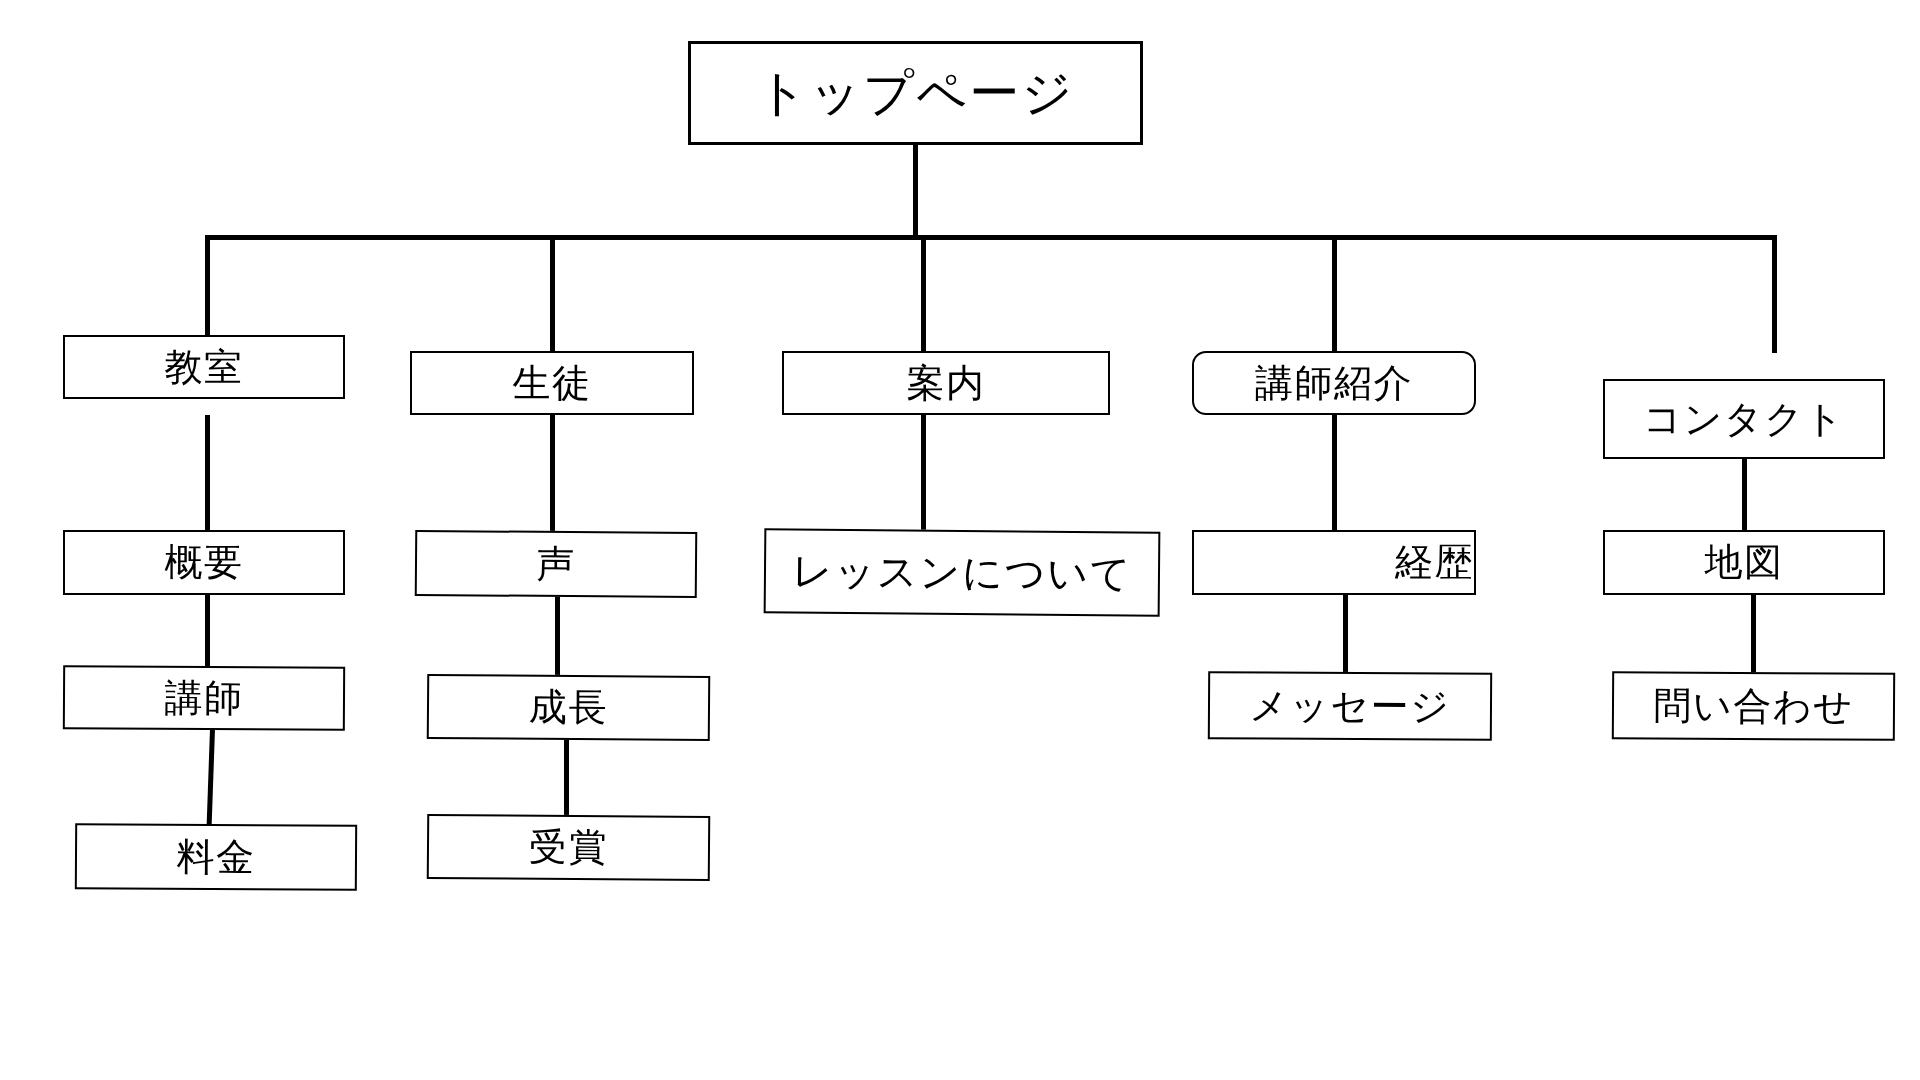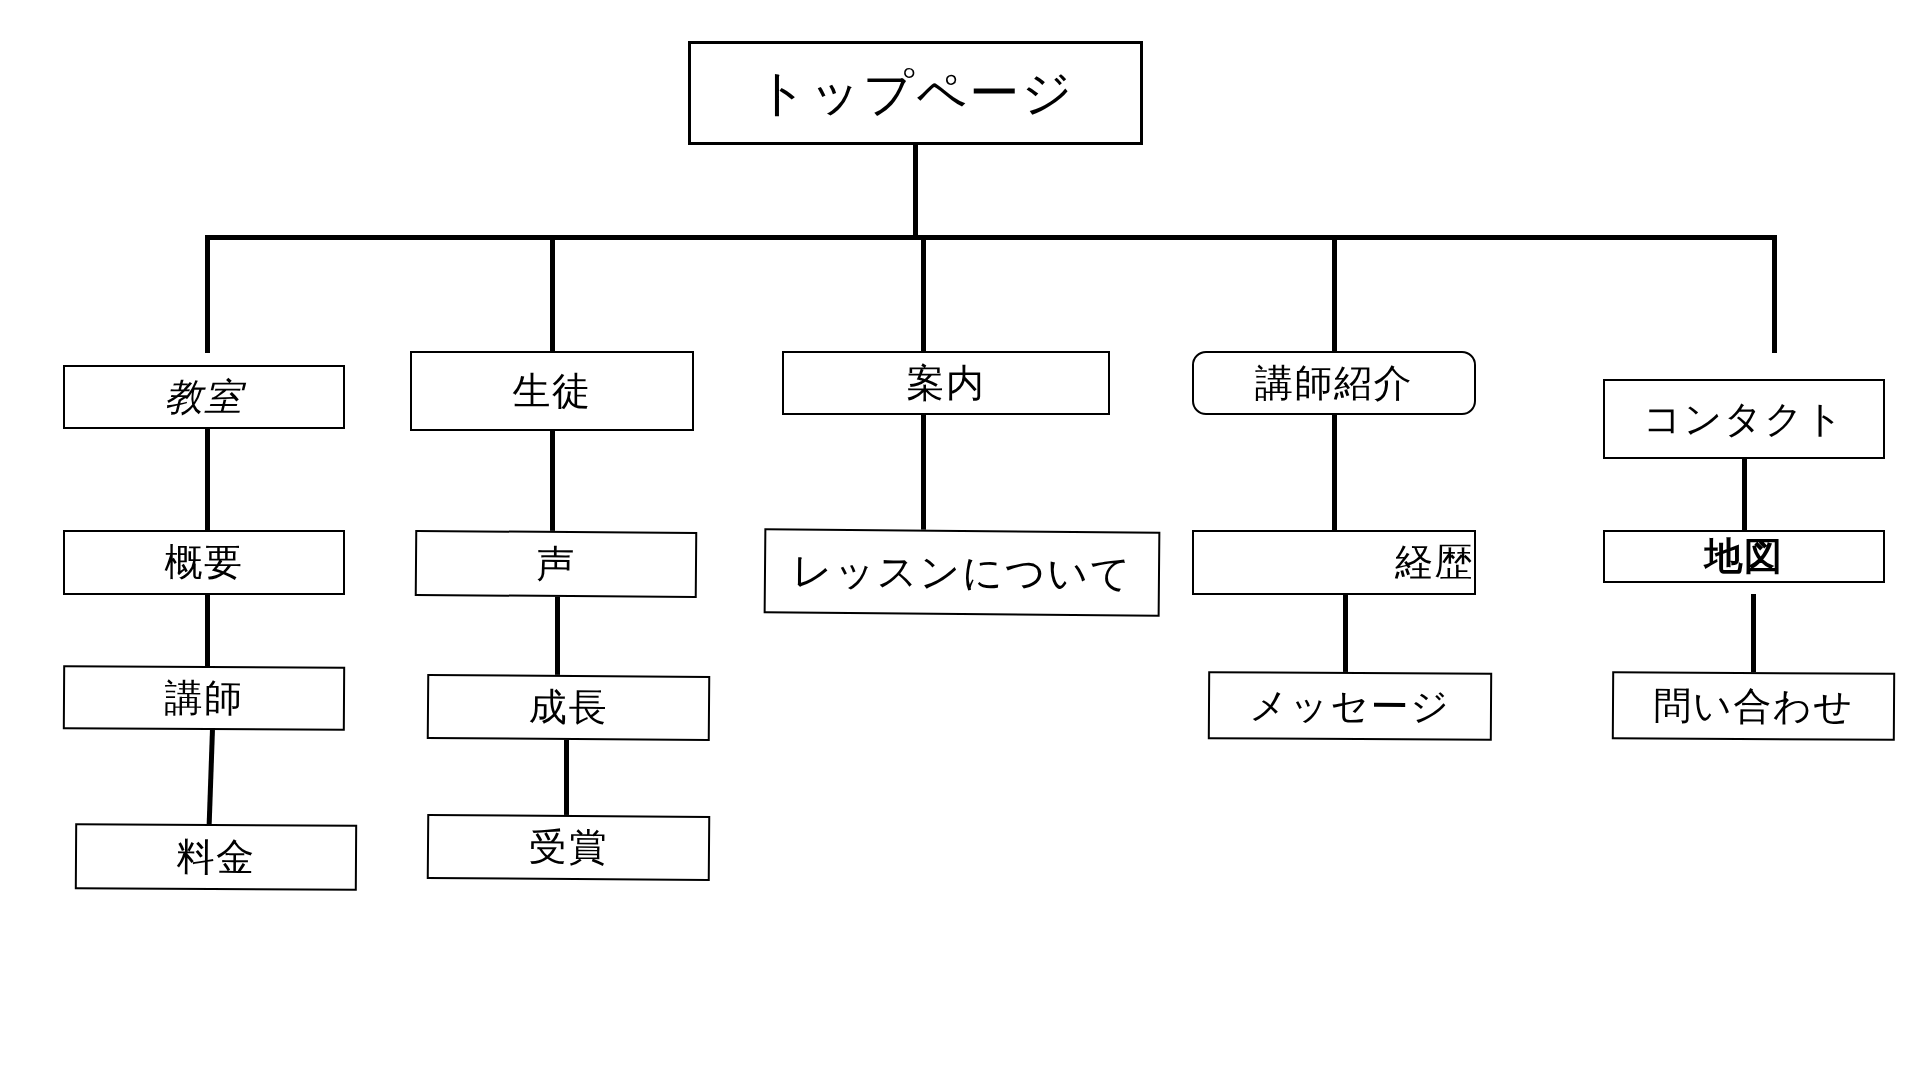--- a/index.html
+++ b/index.html
@@ -67,40 +67,40 @@
   <div class="conn v" style="left:913px; top:145px; height:94px;"></div>
 
   <div class="conn h" style="left:205px; top:235px; width:1572px;"></div>
 
   <div class="conn v" style="left:205px; top:235px; height:118px;"></div>
   <div class="conn v" style="left:550px; top:235px; height:118px;"></div>
   <div class="conn v" style="left:921px; top:235px; height:118px;"></div>
   <div class="conn v" style="left:1332px; top:235px; height:118px;"></div>
   <div class="conn v" style="left:1772px; top:235px; height:118px;"></div>
 
-  <div class="node lvl1" style="left:63px; top:365px; width:282px; height:64px;font-style:italic;">
+  <div class="node lvl1" style="left:63px; top:335px; width:282px; height:64px;">
     <span>教室</span>
   </div>
   <div class="conn v" style="left:205px; top:415px; height:117px;"></div>
 
   <div class="node lvl2" style="left:63px; top:530px; width:282px; height:65px;">
     <span>概要</span>
   </div>
   <div class="conn v" style="left:205px; top:595px; height:72px;"></div>
 
   <div class="node lvl2 tilt-c" style="left:63px; top:666px; width:282px; height:64px;">
     <span>講師</span>
   </div>
   <div class="conn v" style="left:210px; top:729px; height:96px; transform:rotate(2deg); transform-origin: top center;"></div>
 
   <div class="node lvl2 tilt-c" style="left:75px; top:824px; width:282px; height:66px;">
     <span>料金</span>
   </div>
 
-  <div class="node lvl1" style="left:410px; top:351px; width:284px; height:80px;">
+  <div class="node lvl1" style="left:410px; top:351px; width:284px; height:64px;">
     <span>生徒</span>
   </div>
   <div class="conn v" style="left:550px; top:415px; height:120px;"></div>
 
   <div class="node lvl2 tilt-a" style="left:415px; top:531px; width:282px; height:66px;">
     <span>声</span>
   </div>
   <div class="conn v" style="left:555px; top:596px; height:82px;"></div>
 
   <div class="node lvl2 tilt-a" style="left:427px; top:675px; width:283px; height:65px;">
@@ -133,21 +133,21 @@
 
   <div class="node lvl2 tilt-c" style="left:1208px; top:672px; width:284px; height:68px;">
     <span>メッセージ</span>
   </div>
 
   <div class="node lvl1" style="left:1603px; top:335px; width:282px; height:80px;margin-top:44px;">
     <span>コンタクト</span>
   </div>
   <div class="conn v" style="left:1742px; top:415px; height:118px;"></div>
 
-  <div class="node lvl2" style="left:1603px; top:530px; width:282px; height:53px;font-weight:bold;">
+  <div class="node lvl2" style="left:1603px; top:530px; width:282px; height:65px;">
     <span>地図</span>
   </div>
   <div class="conn v" style="left:1751px; top:594px; height:80px;"></div>
 
   <div class="node lvl2 tilt-c" style="left:1612px; top:672px; width:283px; height:68px;">
     <span>問い合わせ</span>
   </div>
 
 </div>
 

